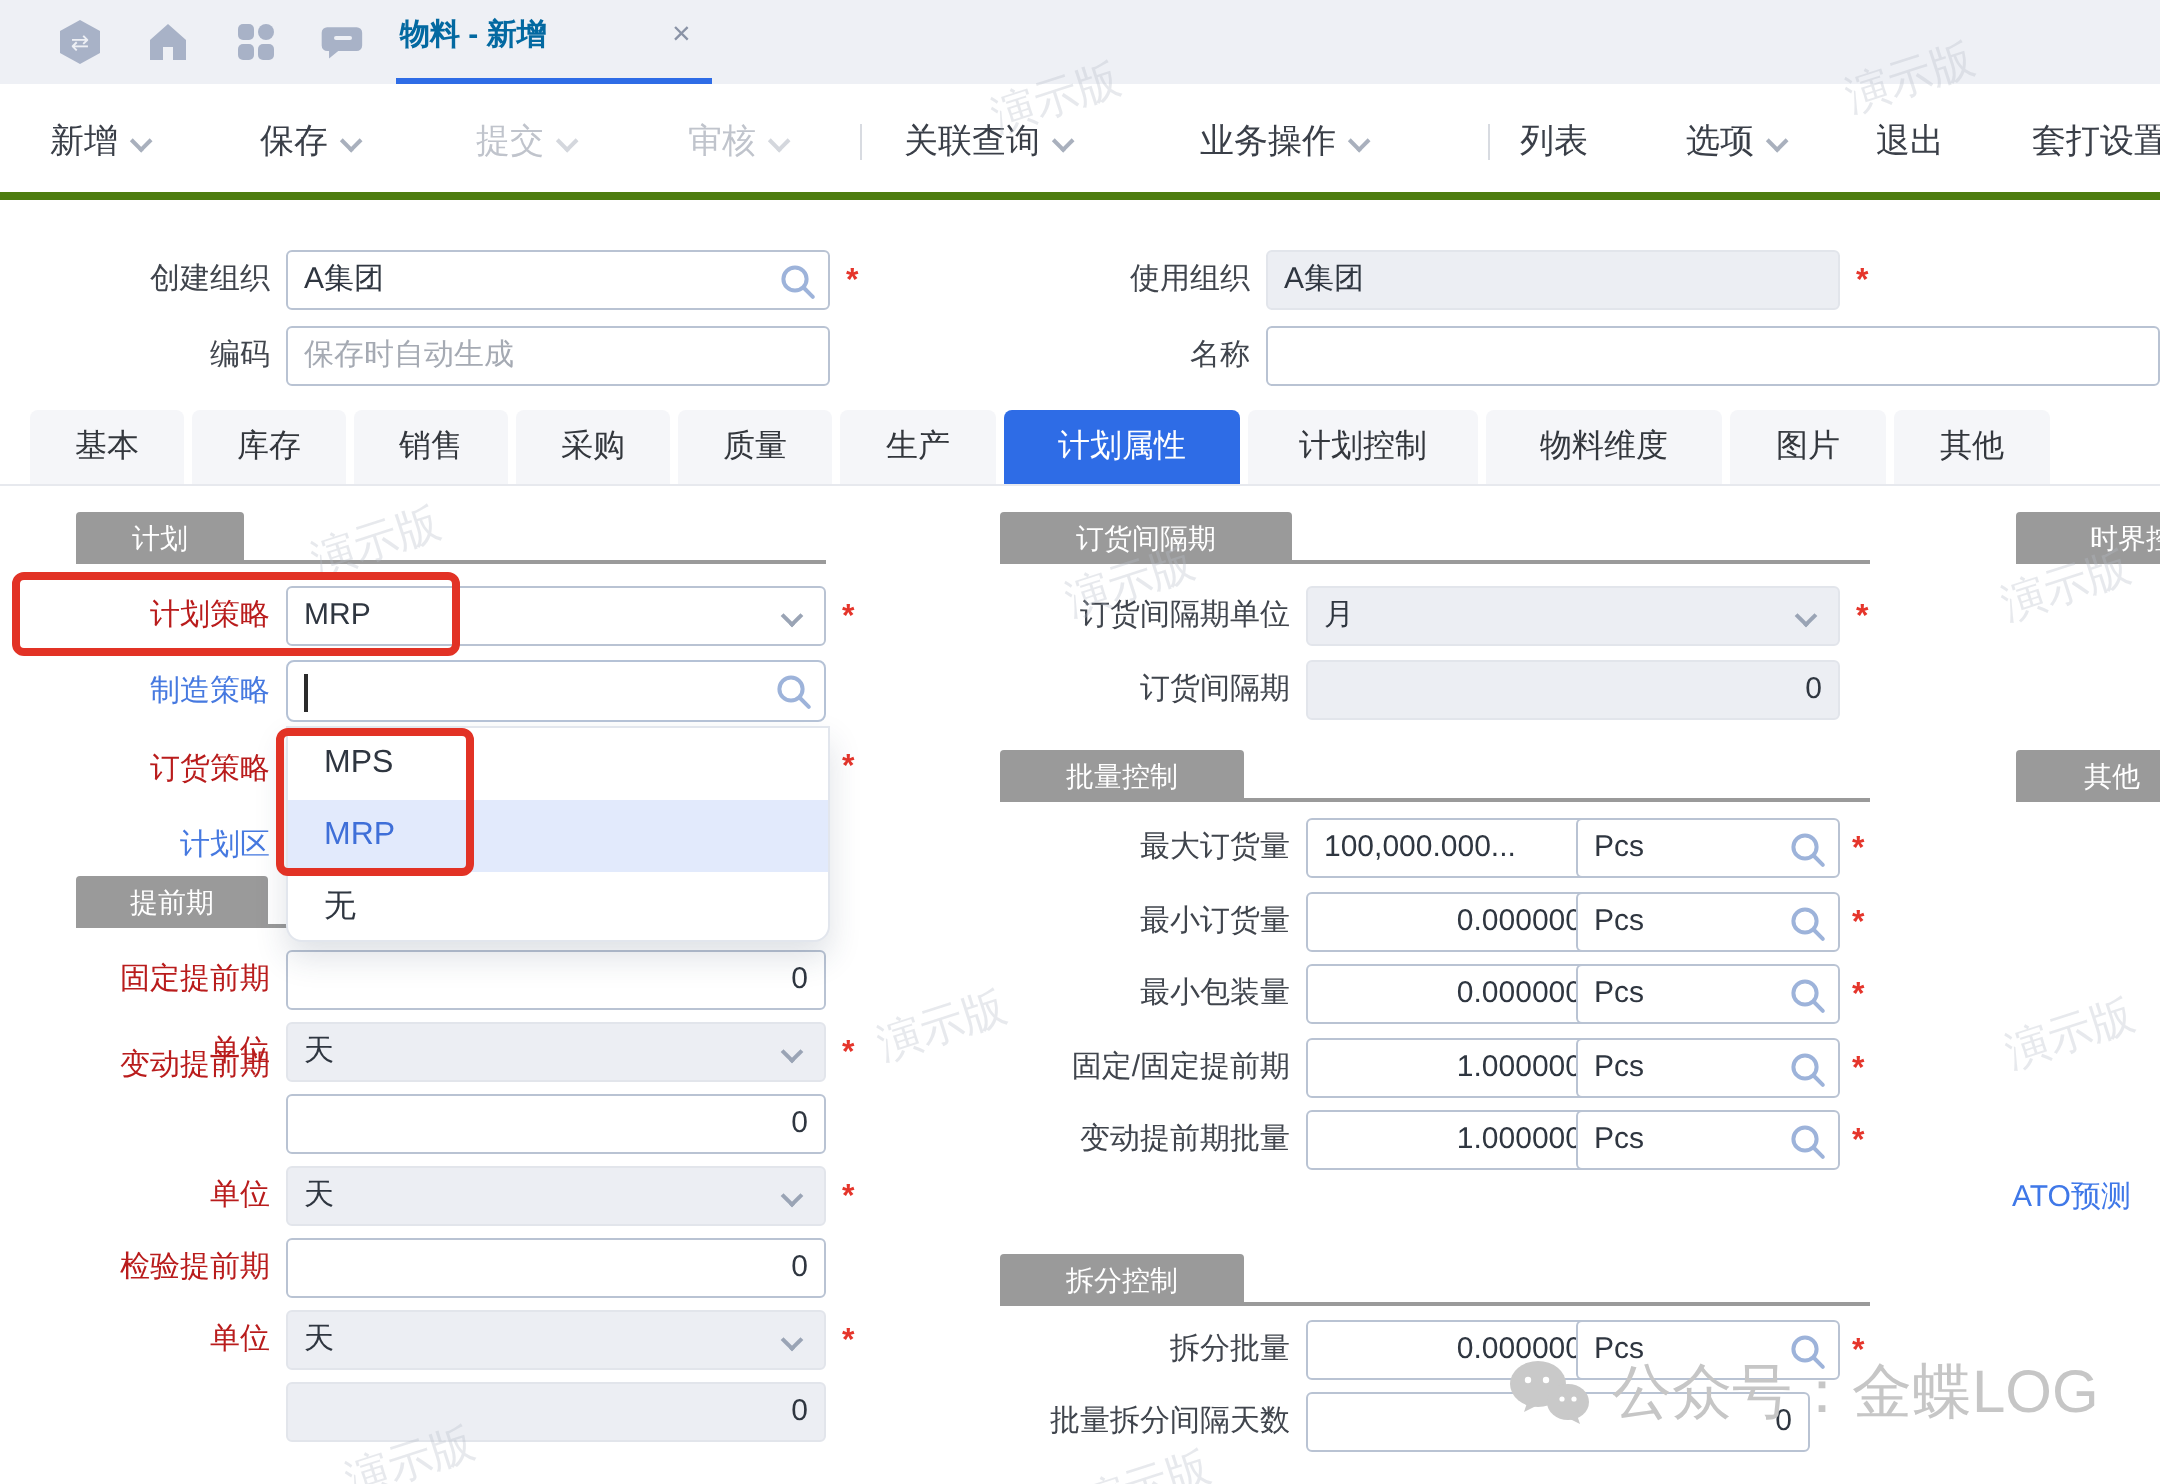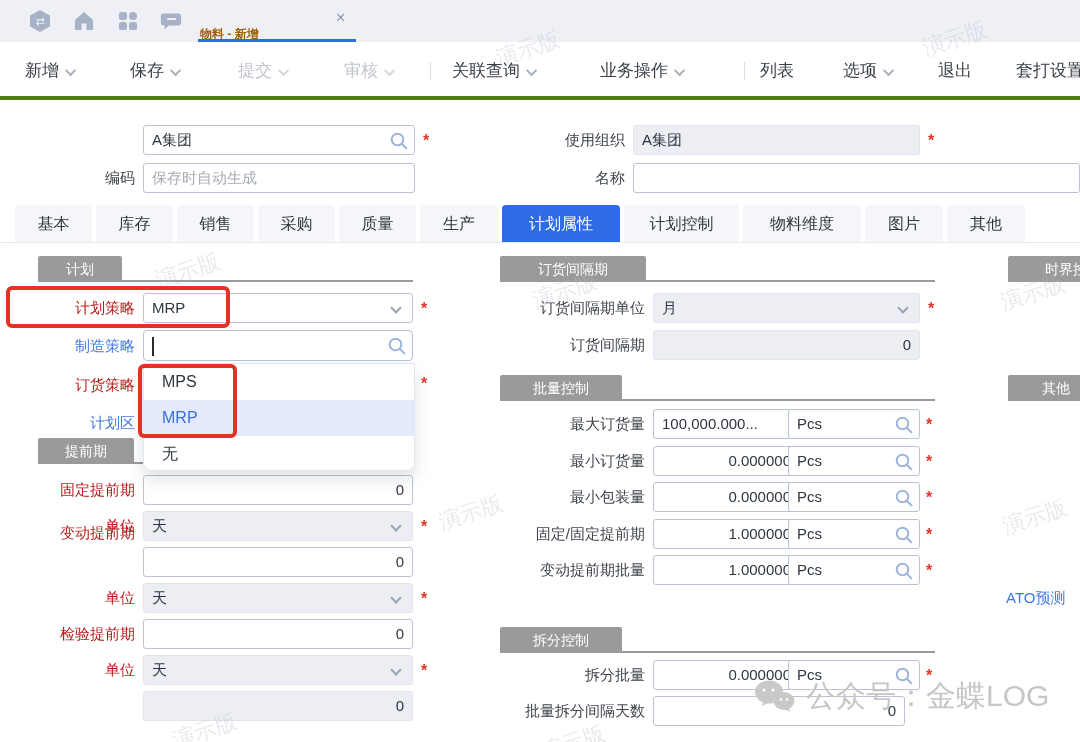--- a/index.html
+++ b/index.html
@@ -2,21 +2,21 @@
 <html><head>
 <meta charset="utf-8">
 <style>
   * { margin:0; padding:0; box-sizing:border-box; }
   body { font-family:"Liberation Sans","DejaVu Sans",sans-serif; background:#fff; }
   #app { position:relative; width:1080px; height:742px; background:#fff; overflow:hidden; }
 
   
   .topbar { position:absolute; left:0; top:0; width:1080px; height:42px; background:#eef0f5; }
   .tb-icon { position:absolute; top:9px; width:24px; height:24px; cursor:pointer; }
-  .tab-title { position:absolute; left:200px; top:26px; font-size:12px; font-weight:bold; color:#a16207; }
+  .tab-title { position:absolute; left:200px; top:8px; font-size:15px; font-weight:bold; color:#0369a1; }
   .tab-close { position:absolute; left:336px; top:9px; font-size:16px; color:#8a93a6; cursor:pointer; }
   .tab-underline { position:absolute; left:198px; top:39px; width:158px; height:3px; background:#2e6ce6; }
 
   
   .menubar { position:absolute; left:0; top:42px; width:1080px; height:58px; background:#fff; border-bottom:4px solid #4d7c0f; }
   .menu-item { position:absolute; top:0; height:58px; line-height:58px; font-size:17px; color:#3a3f48; cursor:pointer; white-space:nowrap; }
   .menu-item.disabled { color:#c0c4cc; cursor:default; }
   .mchev { display:inline-block; width:8px; height:8px; border-left:2px solid #a9b0bd; border-bottom:2px solid #a9b0bd; transform:rotate(-45deg) translateY(-2px); margin-left:9px; vertical-align:middle; }
   .menu-item.disabled .mchev { border-color:#d4d7dd; }
   .msep { position:absolute; top:20px; width:1px; height:18px; background:#d8dbe1; }
@@ -102,20 +102,21 @@
     <div class="msep" style="left:430px"></div>
     <div class="menu-item" style="left:452px"><span>关联查询</span><span class="mchev"></span></div>
     <div class="menu-item" style="left:600px"><span>业务操作</span><span class="mchev"></span></div>
     <div class="msep" style="left:744px"></div>
     <div class="menu-item" style="left:760px"><span>列表</span></div>
     <div class="menu-item" style="left:843px"><span>选项</span><span class="mchev"></span></div>
     <div class="menu-item" style="left:938px"><span>退出</span></div>
     <div class="menu-item" style="left:1016px"><span>套打设置</span></div>
   </div>
 
+  <div class="lblH" style="left:10px; top:125px; width:125px;">创建组织</div>
   <div class="field" style="left:143px; top:125px; width:272px;">
     <span>A集团</span>
     <svg class="qicon" width="20" height="20" viewBox="0 0 20 20">
       <circle cx="8.5" cy="8.5" r="5.8" fill="none" stroke="#9db3da" stroke-width="2"></circle>
       <line x1="13" y1="13" x2="17.4" y2="17.4" stroke="#9db3da" stroke-width="2" stroke-linecap="round"></line>
     </svg>
   </div>
   <div class="req" style="left:423px; top:125px;">*</div>
 
   <div class="lblH" style="left:500px; top:125px; width:125px;">使用组织</div>

